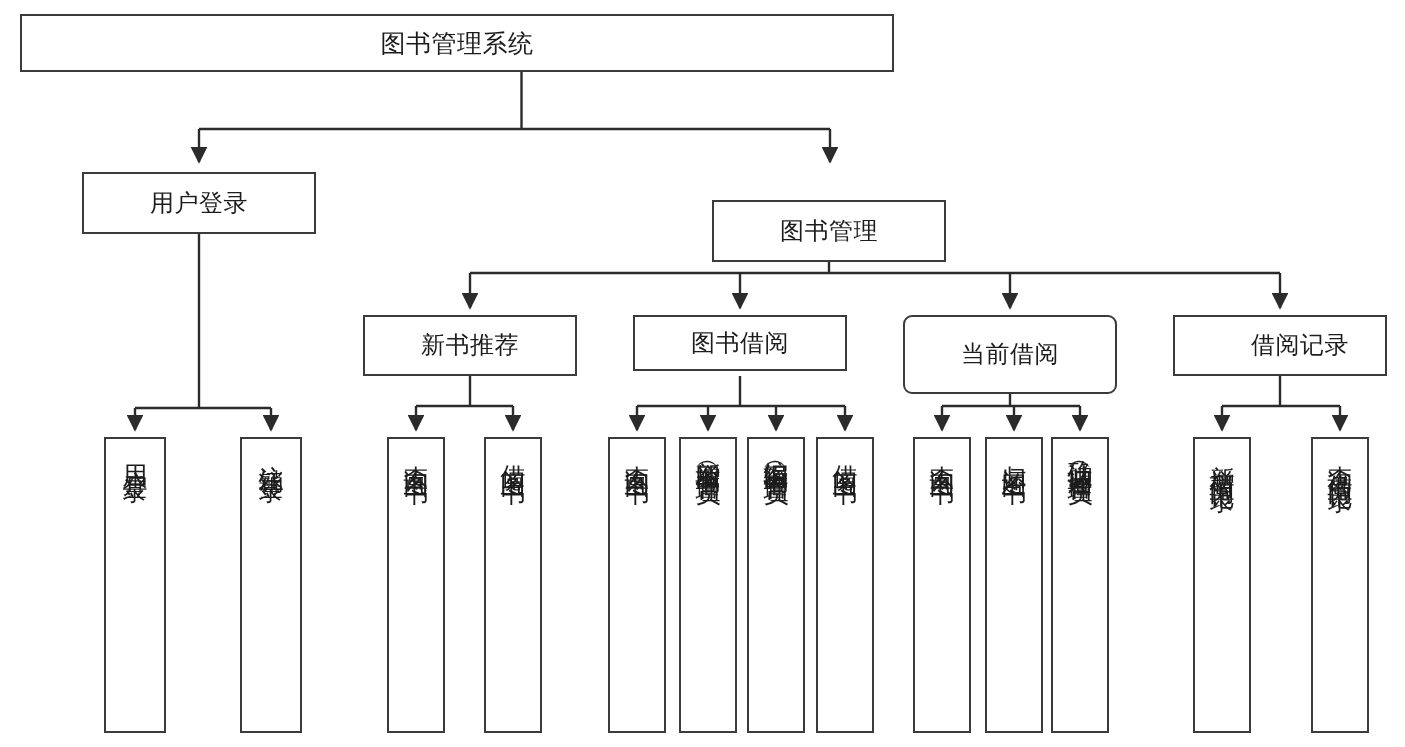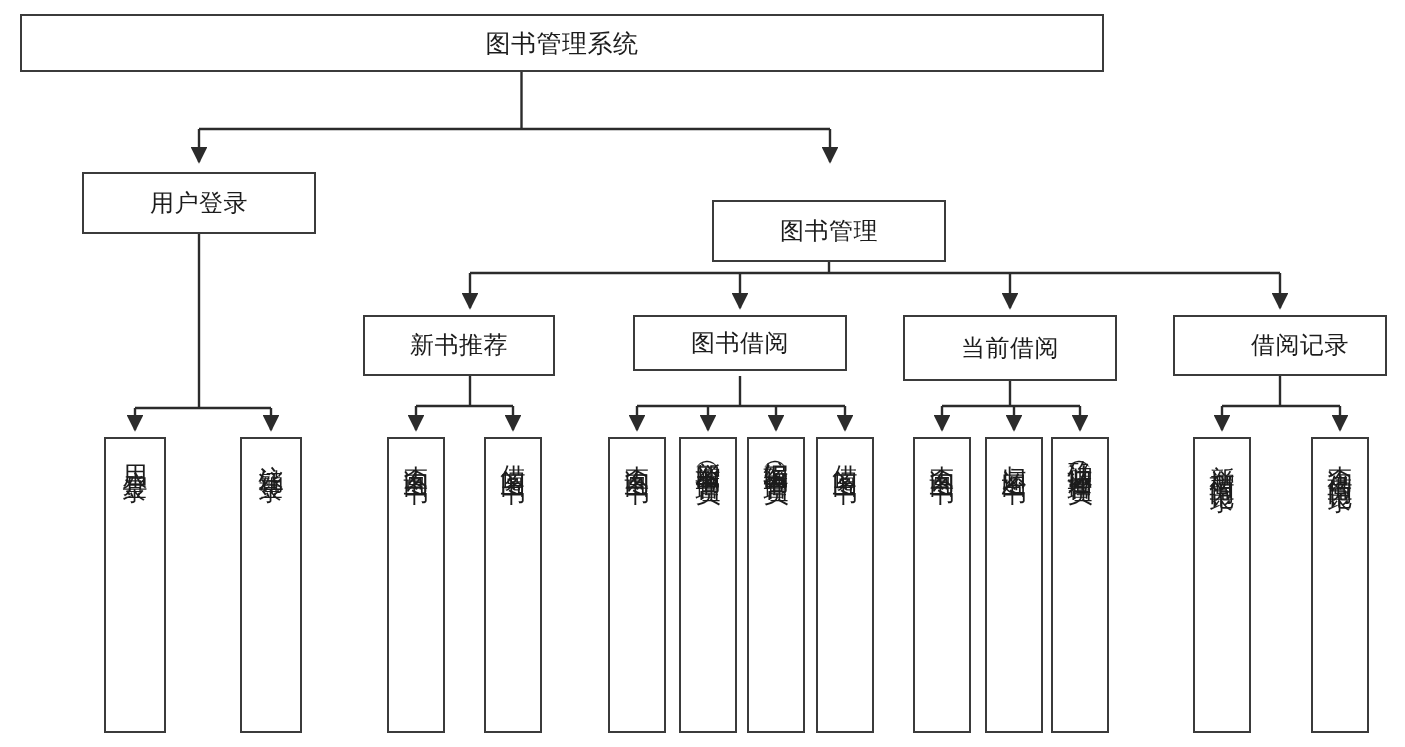--- a/index.html
+++ b/index.html
@@ -130,38 +130,38 @@
       <path d="M 1014 406 L 1014 430" marker-end="url(#arrow)"></path>
       <path d="M 1080 406 L 1080 430" marker-end="url(#arrow)"></path>
 
       <path d="M 1280 376 L 1280 406"></path>
       <path d="M 1222 406 L 1340 406"></path>
       <path d="M 1222 406 L 1222 430" marker-end="url(#arrow)"></path>
       <path d="M 1340 406 L 1340 430" marker-end="url(#arrow)"></path>
     </g>
   </svg>
 
-  <div class="node horiz root" id="node-root" style="left: 20px; top: 14px; width: 1084px; height: 58px;">
+  <div class="node horiz root" id="node-root" style="left: 20px; top: 14px; width: 874px; height: 58px;">
     <span class="label">图书管理系统</span>
   </div>
 
   <div class="node horiz" id="node-l2-0" style="left: 82px; top: 172px; width: 234px; height: 62px;">
     <span class="label">用户登录</span>
   </div>
   <div class="node horiz" id="node-l2-1" style="left: 712px; top: 172px; width: 234px; height: 62px; margin-top: 28px;">
     <span class="label">图书管理</span>
   </div>
 
-  <div class="node horiz" id="node-l3-0" style="left: 363px; top: 315px; width: 192px; height: 61px;">
+  <div class="node horiz" id="node-l3-0" style="left: 363px; top: 315px; width: 214px; height: 61px;">
     <span class="label">新书推荐</span>
   </div>
   <div class="node horiz" id="node-l3-1" style="left: 633px; top: 315px; width: 214px; height: 56px;">
     <span class="label">图书借阅</span>
   </div>
-  <div class="node horiz" id="node-l3-2" style="left: 903px; top: 315px; width: 214px; height: 66px;">
+  <div class="node horiz" id="node-l3-2" style="left: 903px; top: 315px; width: 214px; height: 79px; border-radius: 9px;">
     <span class="label">当前借阅</span>
   </div>
   <div class="node horiz" id="node-l3-3" style="left: 1173px; top: 315px; width: 214px; height: 61px; padding-left: 40px;">
     <span class="label">借阅记录</span>
   </div>
 
   <div class="node vert" id="node-leaf-0" style="left: 104px; top: 437px; width: 62px; height: 296px;">
     <span class="label">用户登录</span>
   </div>
   <div class="node vert" id="node-leaf-1" style="left: 240px; top: 437px; width: 62px; height: 296px;">

